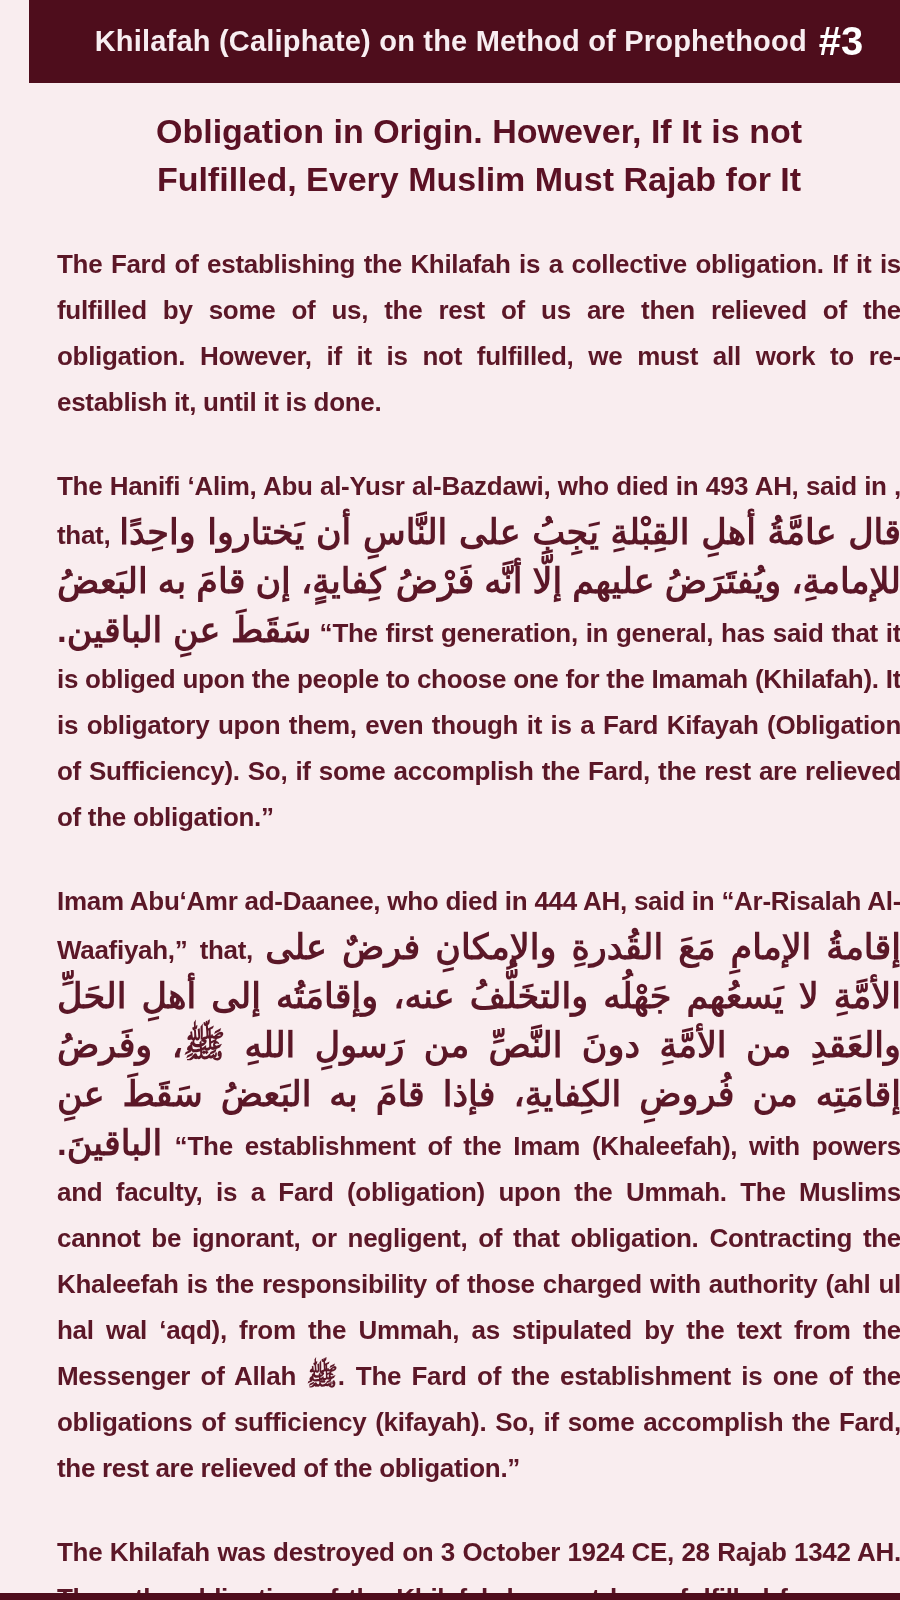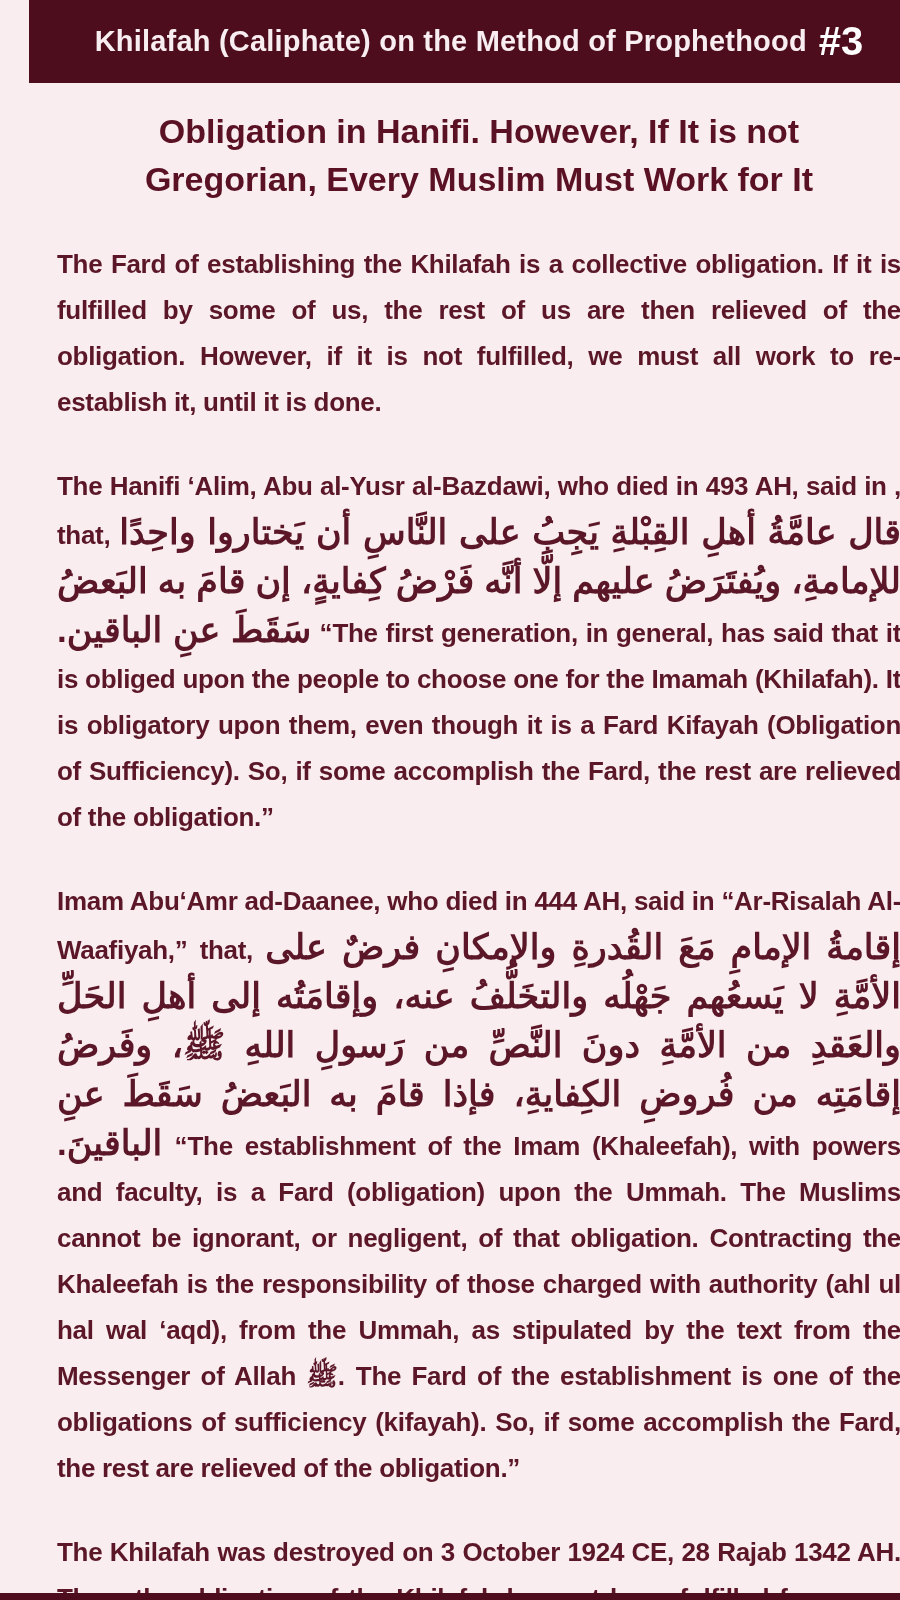--- a/index.html
+++ b/index.html
@@ -74,22 +74,22 @@
 </head>
 <body>
 
 <div class="page">
   <header class="topbar">
     <span class="topbar-title">Khilafah (Caliphate) on the Method of Prophethood</span>
     <span class="topbar-badge">#3</span>
   </header>
 
   <h1 class="heading" id="heading">
-      <span class="line">Obligation in Hanifi. However, If It is not</span>
-      <span class="line">Gregorian, Every Muslim Must Work for It</span>
+      <span class="line">Obligation in Origin. However, If It is not</span>
+      <span class="line">Fulfilled, Every Muslim Must Rajab for It</span>
     </h1>
 
   <main class="article" id="paragraphs">
       <p class="para"><span class="en" dir="ltr">The Fard of establishing the Khilafah is a collective obligation. If it is fulfilled by some of us, the rest of us are then relieved of the obligation. However, if it is not fulfilled, we must all work to re-establish it, until it is done.</span></p>
       <p class="para"><span class="en" dir="ltr">The Hanifi ‘Alim, Abu al-Yusr al-Bazdawi, who died in 493 AH, said in , that, </span><span class="ar" dir="rtl">قال عامَّةُ أهلِ القِبْلةِ يَجِبُ على النَّاسِ أن يَختاروا واحِدًا للإمامةِ، ويُفتَرَضُ عليهم إلَّا أنَّه فَرْضُ كِفايةٍ، إن قامَ به البَعضُ سَقَطَ عنِ الباقين.</span><span class="en" dir="ltr"> “The first generation, in general, has said that it is obliged upon the people to choose one for the Imamah (Khilafah). It is obligatory upon them, even though it is a Fard Kifayah (Obligation of Sufficiency). So, if some accomplish the Fard, the rest are relieved of the obligation.”</span></p>
       <p class="para"><span class="en" dir="ltr">Imam Abu‘Amr ad-Daanee, who died in 444 AH, said in “Ar-Risalah Al-Waafiyah,” that, </span><span class="ar" dir="rtl">إقامةُ الإمامِ مَعَ القُدرةِ والإمكانِ فرضٌ على الأمَّةِ لا يَسعُهم جَهْلُه والتخَلُّفُ عنه، وإقامَتُه إلى أهلِ الحَلِّ والعَقدِ من الأمَّةِ دونَ النَّصِّ من رَسولِ اللهِ ﷺ، وفَرضُ إقامَتِه من فُروضِ الكِفايةِ، فإذا قامَ به البَعضُ سَقَطَ عنِ الباقينَ.</span><span class="en" dir="ltr"> “The establishment of the Imam (Khaleefah), with powers and faculty, is a Fard (obligation) upon the Ummah. The Muslims cannot be ignorant, or negligent, of that obligation. Contracting the Khaleefah is the responsibility of those charged with authority (ahl ul hal wal ‘aqd), from the Ummah, as stipulated by the text from the Messenger of Allah ﷺ. The Fard of the establishment is one of the obligations of sufficiency (kifayah). So, if some accomplish the Fard, the rest are relieved of the obligation.”</span></p>
       <p class="para"><span class="en" dir="ltr">The Khilafah was destroyed on 3 October 1924 CE, 28 Rajab 1342 AH. Thus, the obligation of the Khilafah has not been fulfilled for over a hundred hijri years, approaching a hundred Gregorian years. So who amongst us is still not working to re-establish the Khilafah now?!</span></p>
     </main>
 
   <footer class="bottombar"></footer>

